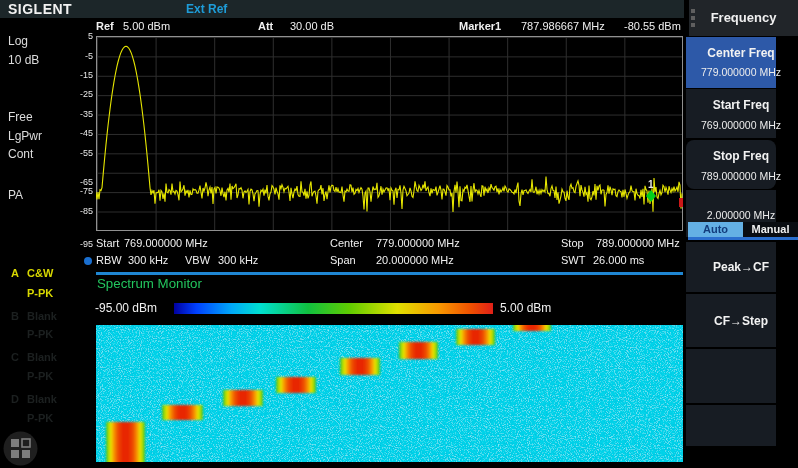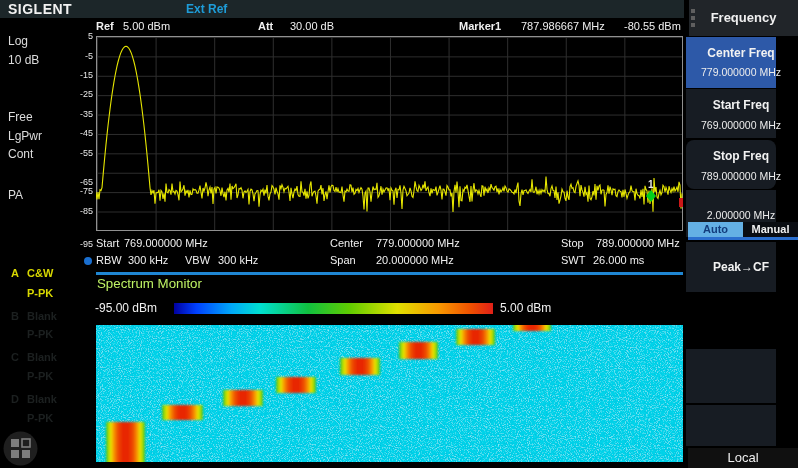--- a/index.html
+++ b/index.html
@@ -26,21 +26,21 @@
     linear-gradient(to bottom, #2e2e2e 1px, transparent 1px);
   background-size:58.6px 19.4px;
   border:1px solid #909090; }
 .ylab { position:absolute; width:22px; text-align:right; font-size:9px; color:#e8e8e8; }
 
 
 .ann { position:absolute; font-size:11px; color:#f0f0f0; white-space:nowrap; }
 .b { font-weight:bold; }
 
 #blueline { position:absolute; left:96px; top:272px; width:587px; height:3px; background:#1f86d2; }
-#specmon { position:absolute; left:97px; top:276px; font-size:13.3px; color:#bef264; }
+#specmon { position:absolute; left:97px; top:276px; font-size:13.3px; color:#22c55e; }
 
 #cbar { position:absolute; left:174px; top:303px; width:319px; height:11px;
   background:linear-gradient(to right,#0000a0 0%,#0040ff 7%,#00a8f8 18%,#00e0d0 27%,#10c040 42%,#60cc00 55%,#e0e000 70%,#f89800 83%,#f05000 93%,#e02018 100%); }
 
 
 #menu { position:absolute; left:684px; top:0; width:114px; height:468px; background:#000; }
 #mhead { position:absolute; left:5px; top:0; width:109px; height:36px; background:#212529; }
 #mhead .t { position:absolute; left:0; top:10px; width:109px; text-align:center; font-size:13px; font-weight:bold; color:#f0f0f0; }
 .dot { position:absolute; left:7px; width:4px; height:4px; background:#5f5f5f; }
 .btn { position:absolute; left:2px; width:90px; background:#171c23; }
@@ -205,16 +205,18 @@
   </div>
   <div class="btn" id="bStep">
     <div class="t2" style="top:19px;">2.000000 MHz</div>
   </div>
   <div id="auto">Auto</div>
   <div id="manual">Manual</div>
   <div id="stepline"></div>
   <div class="btn" id="bPeak">
       <div class="t1" style="top:18px;">Peak→CF</div>
     </div>
+  <div class="btn" id="bCF">
+      <div class="t1" style="top:20px;">CF→Step</div>
+    </div>
   <div class="btn" id="bE1"></div>
   <div class="btn" id="bE2"></div>
-  <div id="bLocal">Local</div>
 </div>
 
 </body></html>

